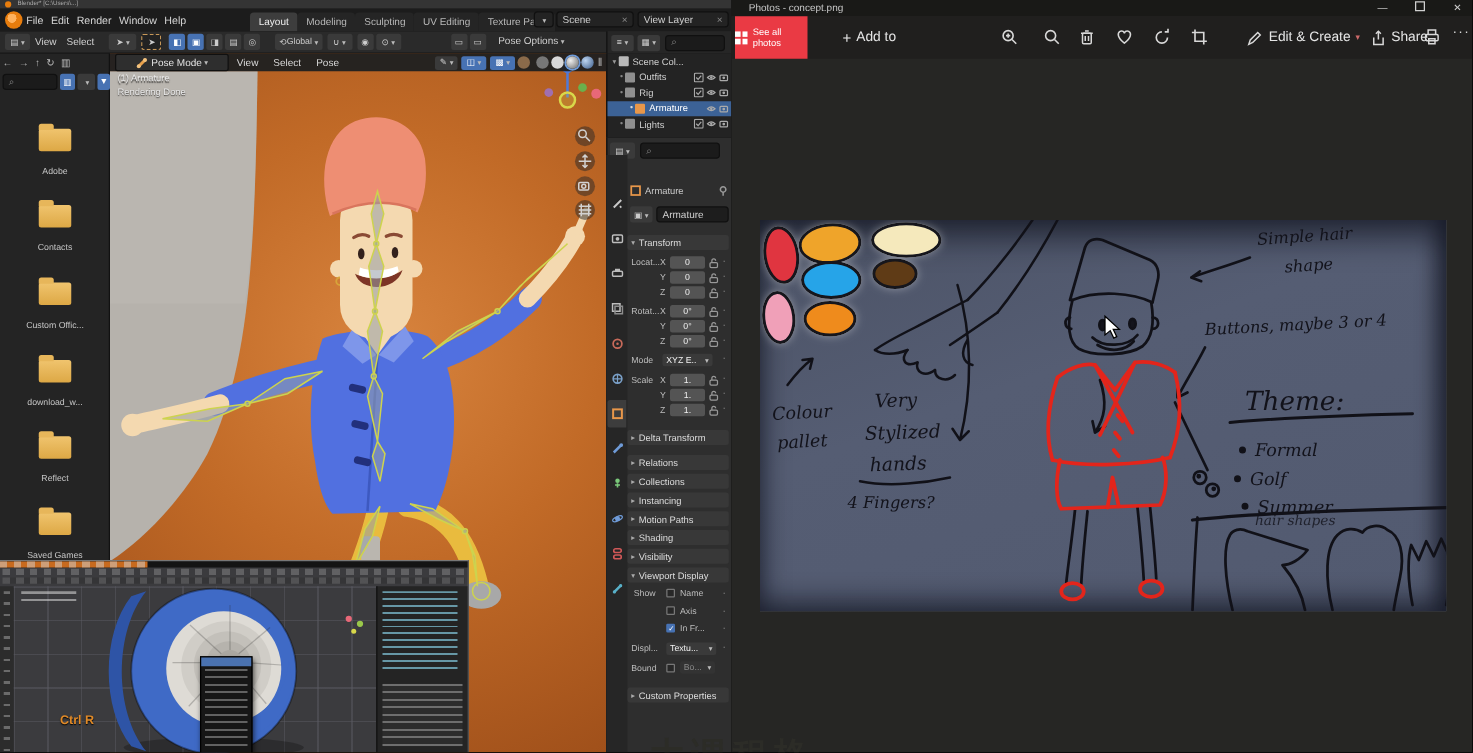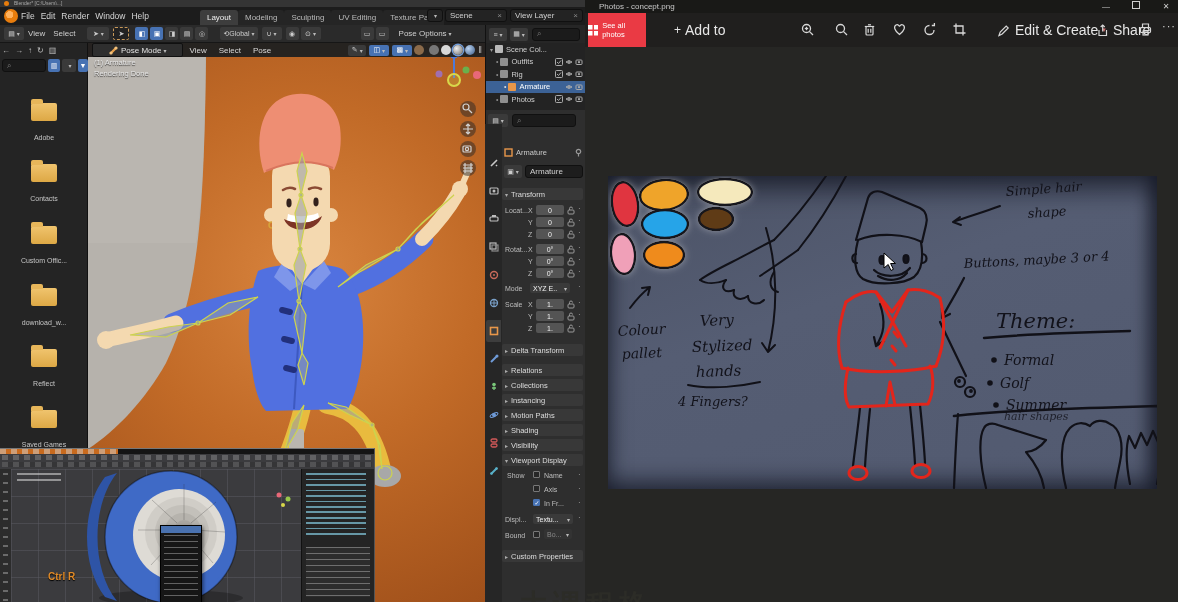--- a/index.html
+++ b/index.html
@@ -57,21 +57,21 @@
      repeating-linear-gradient(to right,rgba(90,90,98,.5) 0 1px,transparent 1px 27px),
      repeating-linear-gradient(to bottom,rgba(90,90,98,.5) 0 1px,transparent 1px 27px);}
   .rowdash{background-image:repeating-linear-gradient(to bottom,rgba(125,190,210,.75) 0 1.5px,transparent 1.5px 5.5px);}
   .rowdash2{background-image:repeating-linear-gradient(to bottom,rgba(190,190,190,.45) 0 1.5px,transparent 1.5px 6px);}
   
   .ph-win{left:585px;top:0;width:593px;height:602px;background:#262624;}
   .ph-title{left:585px;top:0;width:593px;height:13px;background:#191917;font-size:8px;color:#c8c8c8;line-height:13px;padding-left:14px;box-sizing:border-box;}
   .ph-toolbar{left:585px;top:13px;width:593px;height:34px;background:#201f1e;}
   .ph-red{left:588px;top:13px;width:58px;height:34px;background:#ea3a44;display:flex;align-items:center;justify-content:center;gap:4px;color:#fff;font-size:7.5px;}
   .ph-ic{width:15px;height:15px;}
-  .ph-txt{font-size:14px;color:#e6e6e6;}
+  .ph-txt{font-size:11px;color:#e6e6e6;}
   .wc{width:24px;height:13px;text-align:center;line-height:13px;font-size:8px;color:#cfcfcf;}
   .sketch{left:608px;top:176px;width:549px;height:313px;background:linear-gradient(160deg,#4b5265 0%,#555d73 40%,#525a70 100%);box-shadow:inset 0 16px 22px rgba(5,8,18,.5),inset 0 -12px 18px rgba(5,8,18,.4),inset -10px 0 14px rgba(5,8,18,.3);}
   .wm{left:330px;top:280px;font-size:30px;font-weight:bold;color:#2b50d8;letter-spacing:4px;z-index:9;text-shadow:0 0 1px rgba(40,70,200,.6);}
   .subtl{left:520px;top:586px;font-size:27px;font-weight:bold;color:#2c2c27;letter-spacing:6px;z-index:9;}
   .keycast{left:48px;top:122px;font-size:10px;font-weight:bold;color:#e08a28;text-shadow:0 1px 1px #000;}
   svg{display:block;}
 </style>
 </head>
 <body>
 
@@ -349,21 +349,21 @@
         <svg width="8" height="8" style="margin:0 2px;">
             <use href="#eye"></use>
           </svg>
         <svg width="8" height="8" style="margin-right:2px;">
             <use href="#cam"></use>
           </svg>
       </div>
       <div class="ol-row" style="padding-left:10px;">
         <span style="color:#888;font-size:7px;margin-right:2px;">•</span>
           <span class="ico-sq"></span>
-        <span style="flex:1">Photos</span>
+        <span style="flex:1">Lights</span>
         <svg width="8" height="8">
             <use href="#chk"></use>
           </svg>
         <svg width="8" height="8" style="margin:0 2px;">
             <use href="#eye"></use>
           </svg>
         <svg width="8" height="8" style="margin-right:2px;">
             <use href="#cam"></use>
           </svg>
       </div>

